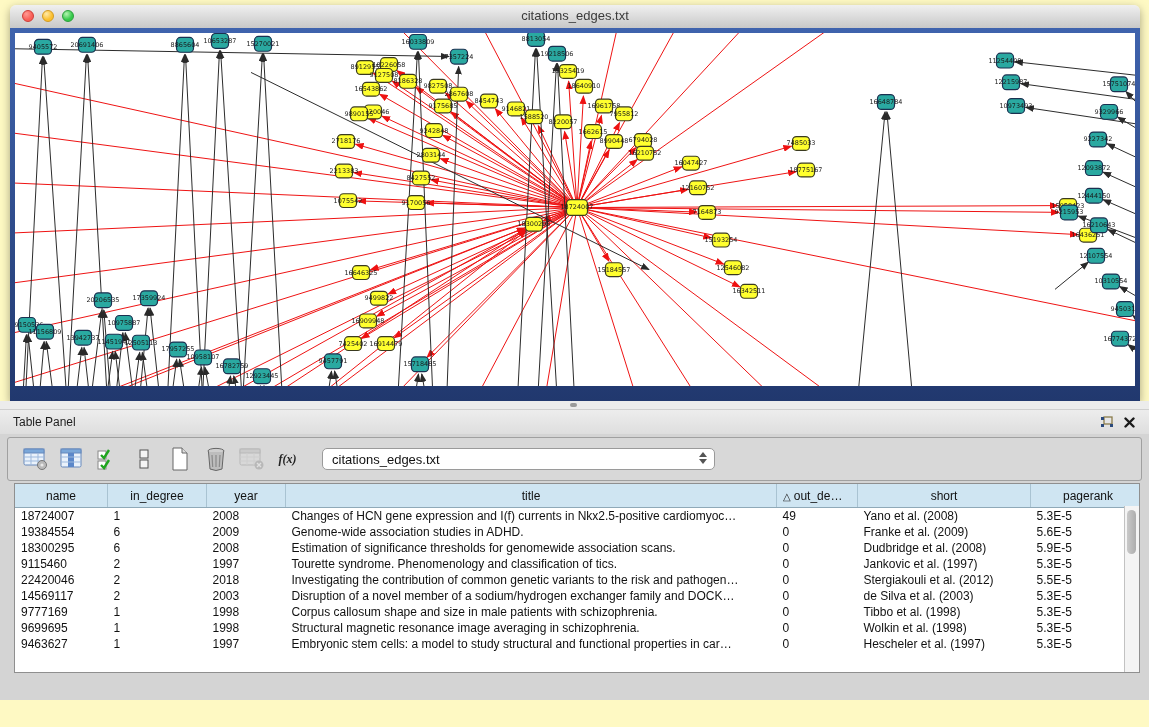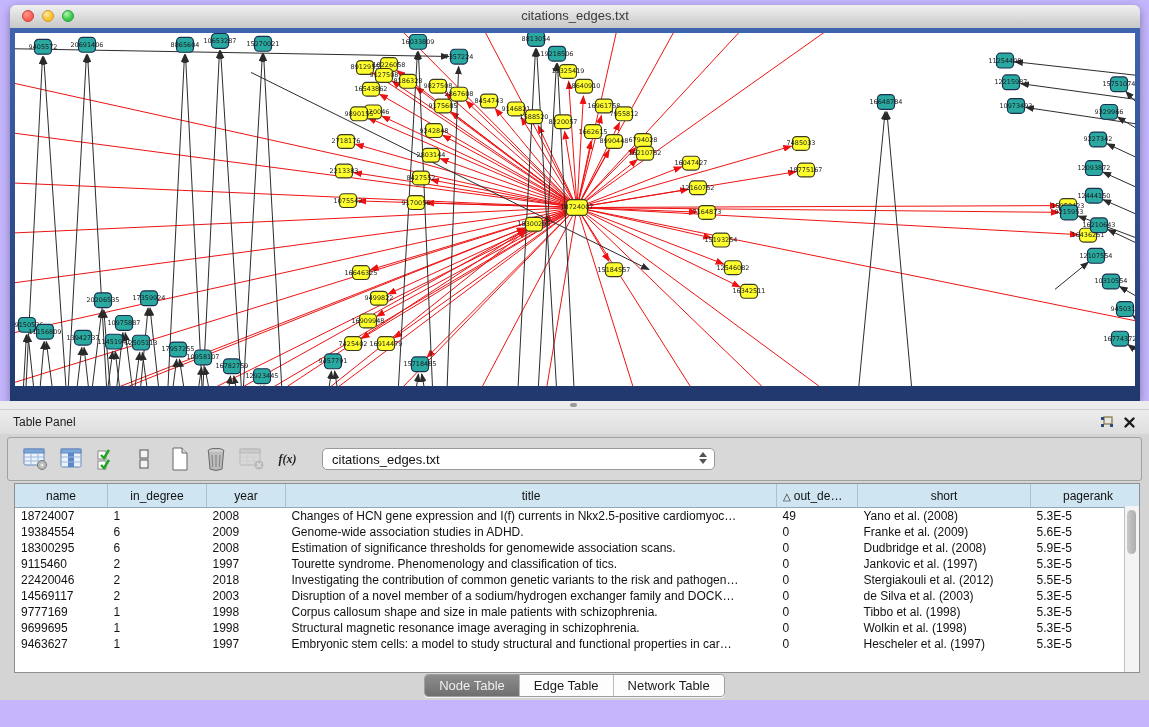--- a/index.html
+++ b/index.html
@@ -1,17 +1,17 @@
 <!DOCTYPE html>
 <html><head>
 <meta charset="utf-8">
 <style>
   html,body{margin:0;padding:0;}
   body{font-family:"Liberation Sans",sans-serif;background:#c3cad4;}
-  .page{position:relative;width:1149px;height:727px;overflow:hidden;background:#c4b5fd;}
+  .page{position:relative;width:1149px;height:727px;overflow:hidden;background:#fef9c3;}
 
   
   .graph-window{position:absolute;left:10px;top:5px;width:1130px;height:396px;
     border-radius:6px 6px 0 0;box-shadow:0 3px 10px rgba(0,0,0,.35);}
   .titlebar{position:relative;height:23px;border-radius:6px 6px 0 0;
     background:linear-gradient(#f0f0f0,#c8c8c8);border-bottom:1px solid #8e8e8e;}
   .traffic{position:absolute;left:12px;top:5px;display:flex;gap:8px;}
   .tl{width:12px;height:12px;border-radius:50%;display:inline-block;box-sizing:border-box;}
   .tl.red{background:radial-gradient(circle at 35% 30%,#ff9a93,#f95f57 60%);border:1px solid #ce3b36;}
   .tl.yellow{background:radial-gradient(circle at 35% 30%,#ffe9a8,#fbbf2e 60%);border:1px solid #d29a22;}
@@ -758,22 +758,15 @@
               <td>Hescheler et al. (1997)</td>
               <td>5.3E-5</td>
             </tr>
           </tbody>
       </table>
       <div class="vscroll">
         <div class="thumb"></div>
       </div>
     </div>
 
-    <div class="tabbar">
-      <div class="seg">
-        <span class="tab selected">Node Table</span>
-        <span class="tab">Edge Table</span>
-        <span class="tab">Network Table</span>
-      </div>
-    </div>
   </div>
 
 </div>
 
 </body></html>

